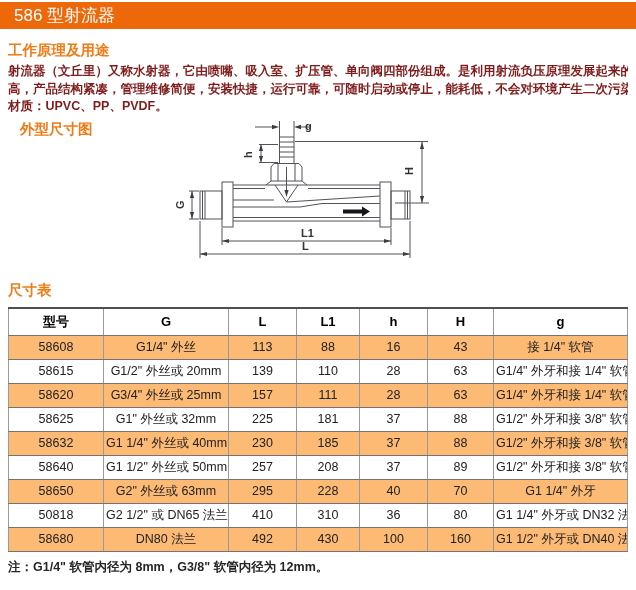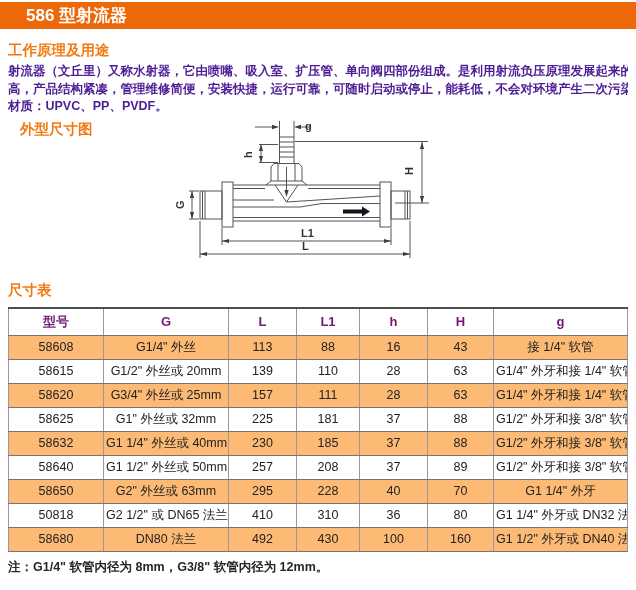--- a/index.html
+++ b/index.html
@@ -4,30 +4,30 @@
 <style>
   html, body { margin:0; padding:0; }
   body {
     width:636px; height:590px; overflow:hidden;
     background:#ffffff;
     font-family:"Liberation Sans", sans-serif;
     -webkit-font-smoothing:antialiased;
   }
   .titlebar {
     margin-top:2px; height:27px; background:#ec6808;
-    color:#ffffff; font-size:17px; font-weight:bold;
-    line-height:27px; padding-left:26px;
+    color:#ffffff; font-size:17px; font-weight:normal;
+    line-height:27px; padding-left:14px;
   }
   .sec {
     color:#f27a12; font-size:14.5px; font-weight:bold;
     margin:12px 0 3px 8px;
   }
   .intro { margin:3px 8px 0 8px; }
   .intro-line {
-    font-size:12.5px; line-height:17.5px; color:#4c1d95;
+    font-size:12.5px; line-height:17.5px; color:#7f1d1d;
     font-weight:600; white-space:nowrap; overflow:hidden;
   }
   .diagram-wrap { position:relative; height:144px; margin-top:1px; }
   .diagram-wrap .sec { position:absolute; left:12px; top:3px; margin:0 0 0 8px; }
   svg.dia { position:absolute; left:160px; top:0; }
   svg.dia line, svg.dia path, svg.dia rect, svg.dia polyline {
     stroke:#52525a; stroke-width:1; fill:none;
   }
   svg.dia polygon.ah { fill:#3c3c44; stroke:none; }
   svg.dia polygon.flow { fill:#15151a; stroke:none; }
@@ -40,21 +40,21 @@
     border-collapse:collapse; table-layout:fixed;
     margin:7px 8px 0 8px; width:620px;
     font-size:12.5px; color:#222;
     border-top:2px solid #4f4f4f;
   }
   table.dim th, table.dim td {
     border-left:1px solid #9a9a9a; border-right:1px solid #9a9a9a;
     border-top:1px solid #757575; border-bottom:1px solid #757575;
     text-align:center; padding:0 2px; overflow:hidden; white-space:nowrap;
   }
-  table.dim th { color:#701a75; font-size:13px; height:26px; font-weight:bold; background:#fff; }
+  table.dim th { color:#000000; font-size:13px; height:26px; font-weight:bold; background:#fff; }
   table.dim td { height:23px; font-weight:400; }
   tr.alt td { background:#fdba74; }
   .note {
     margin:7px 8px 0 8px; font-size:12.5px; font-weight:600; color:#262626;
     white-space:nowrap;
   }
 </style>
 </head>
 <body>
 

